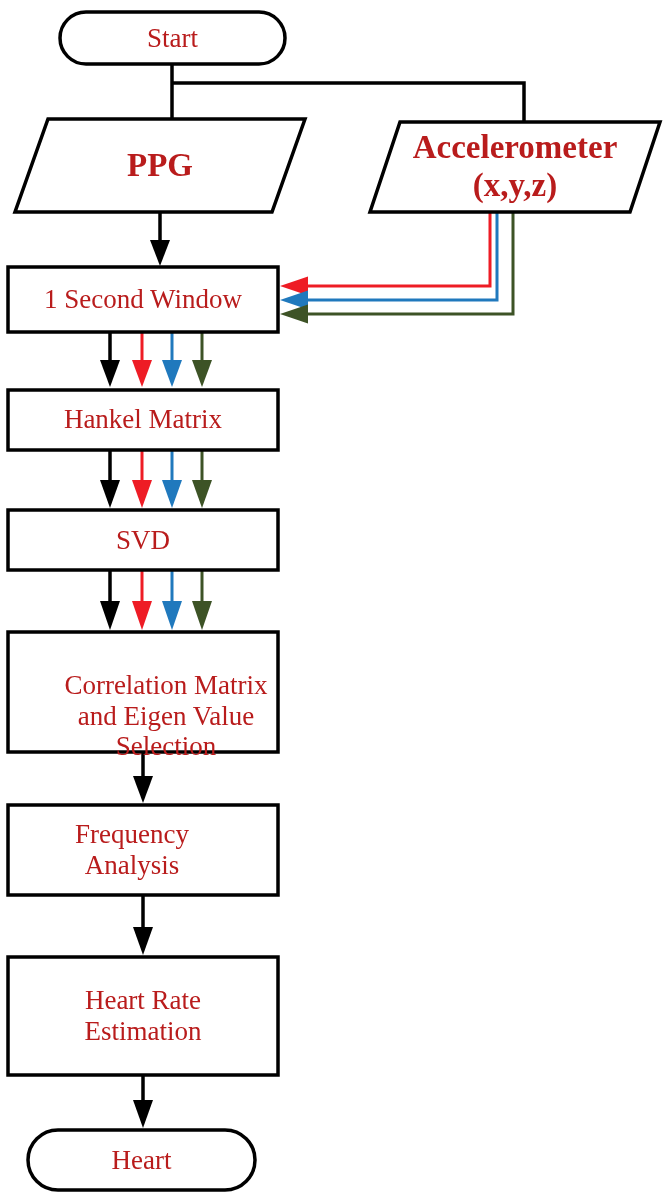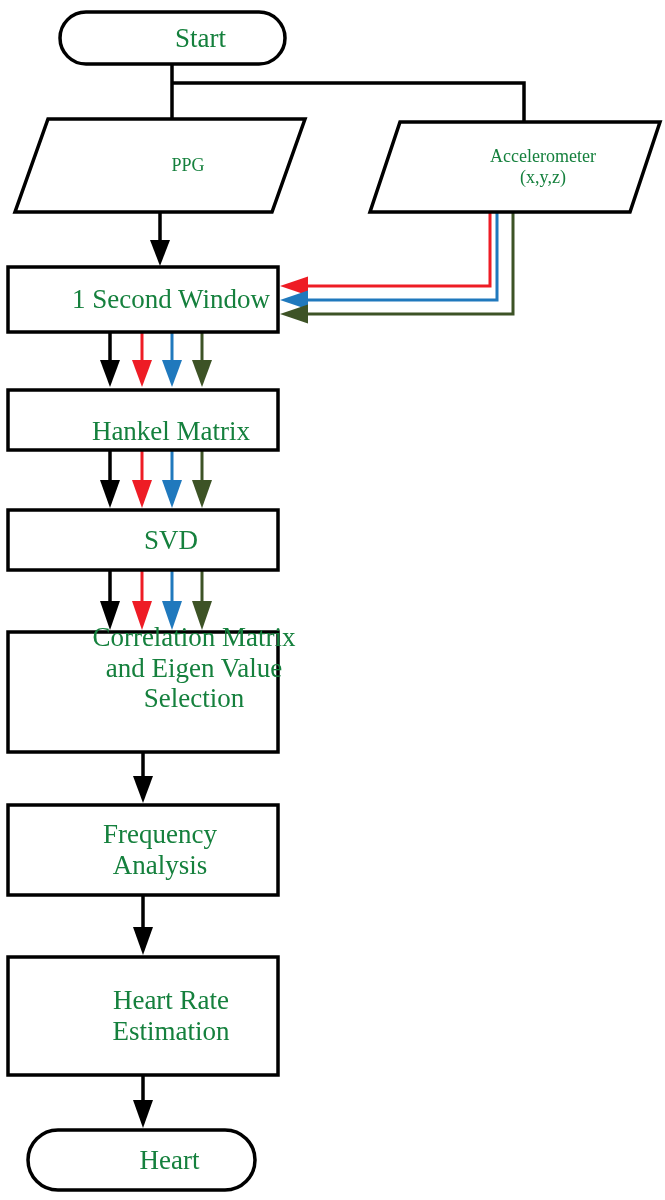--- a/index.html
+++ b/index.html
@@ -22,28 +22,27 @@
     width: 665px;
     height: 1200px;
   }
   .node-label {
     position: absolute;
     display: flex;
     align-items: center;
     justify-content: center;
     text-align: center;
     font-family: "Liberation Serif", "DejaVu Serif", serif;
-    color: #15803d;
+    color: #b91c1c;
     pointer-events: none;
     line-height: 1.14;
     white-space: pre-line;
-    padding-left: 28px;
   }
   .lbl-terminal { font-size: 27px; }
-  .lbl-io       { font-size: 18px; }
+  .lbl-io       { font-size: 33px; font-weight: bold; }
   .lbl-proc     { font-size: 27px; }
 </style>
 </head>
 <body>
 
 <div id="flowchart-root">
 
   <svg id="flow-svg" viewBox="0 0 665 1200" xmlns="http://www.w3.org/2000/svg">
 
     <g>
@@ -163,25 +162,25 @@
 
   <div class="node-label lbl-terminal" style="left:60px; top:12px; width:225px; height:52px;">Start</div>
 
   <div class="node-label lbl-io" style="left:15px; top:119px; width:290px; height:93px;">PPG</div>
 
   <div class="node-label lbl-io" style="left:370px; top:122px; width:290px; height:90px;">Accelerometer
 (x,y,z)</div>
 
   <div class="node-label lbl-proc" style="left:8px; top:267px; width:270px; height:65px;">1 Second Window</div>
 
-  <div class="node-label lbl-proc" style="left:8px; top:390px; width:270px; height:59px;margin-top:12px;">Hankel Matrix</div>
+  <div class="node-label lbl-proc" style="left:8px; top:390px; width:270px; height:59px;">Hankel Matrix</div>
 
   <div class="node-label lbl-proc" style="left:8px; top:510px; width:270px; height:60px;text-align:right;">SVD</div>
 
-  <div class="node-label lbl-proc" style="left:8px; top:608px; width:316px; height:120px;">Correlation Matrix
+  <div class="node-label lbl-proc" style="left:8px; top:656px; width:316px; height:120px;">Correlation Matrix
 and Eigen Value
 Selection</div>
 
   <div class="node-label lbl-proc" style="left:8px; top:805px; width:248px; height:90px;">Frequency
 Analysis</div>
 
   <div class="node-label lbl-proc" style="left:8px; top:957px; width:270px; height:118px;text-align:center;">Heart Rate
 Estimation</div>
 
   <div class="node-label lbl-terminal" style="left:28px; top:1130px; width:227px; height:60px;">Heart</div>

